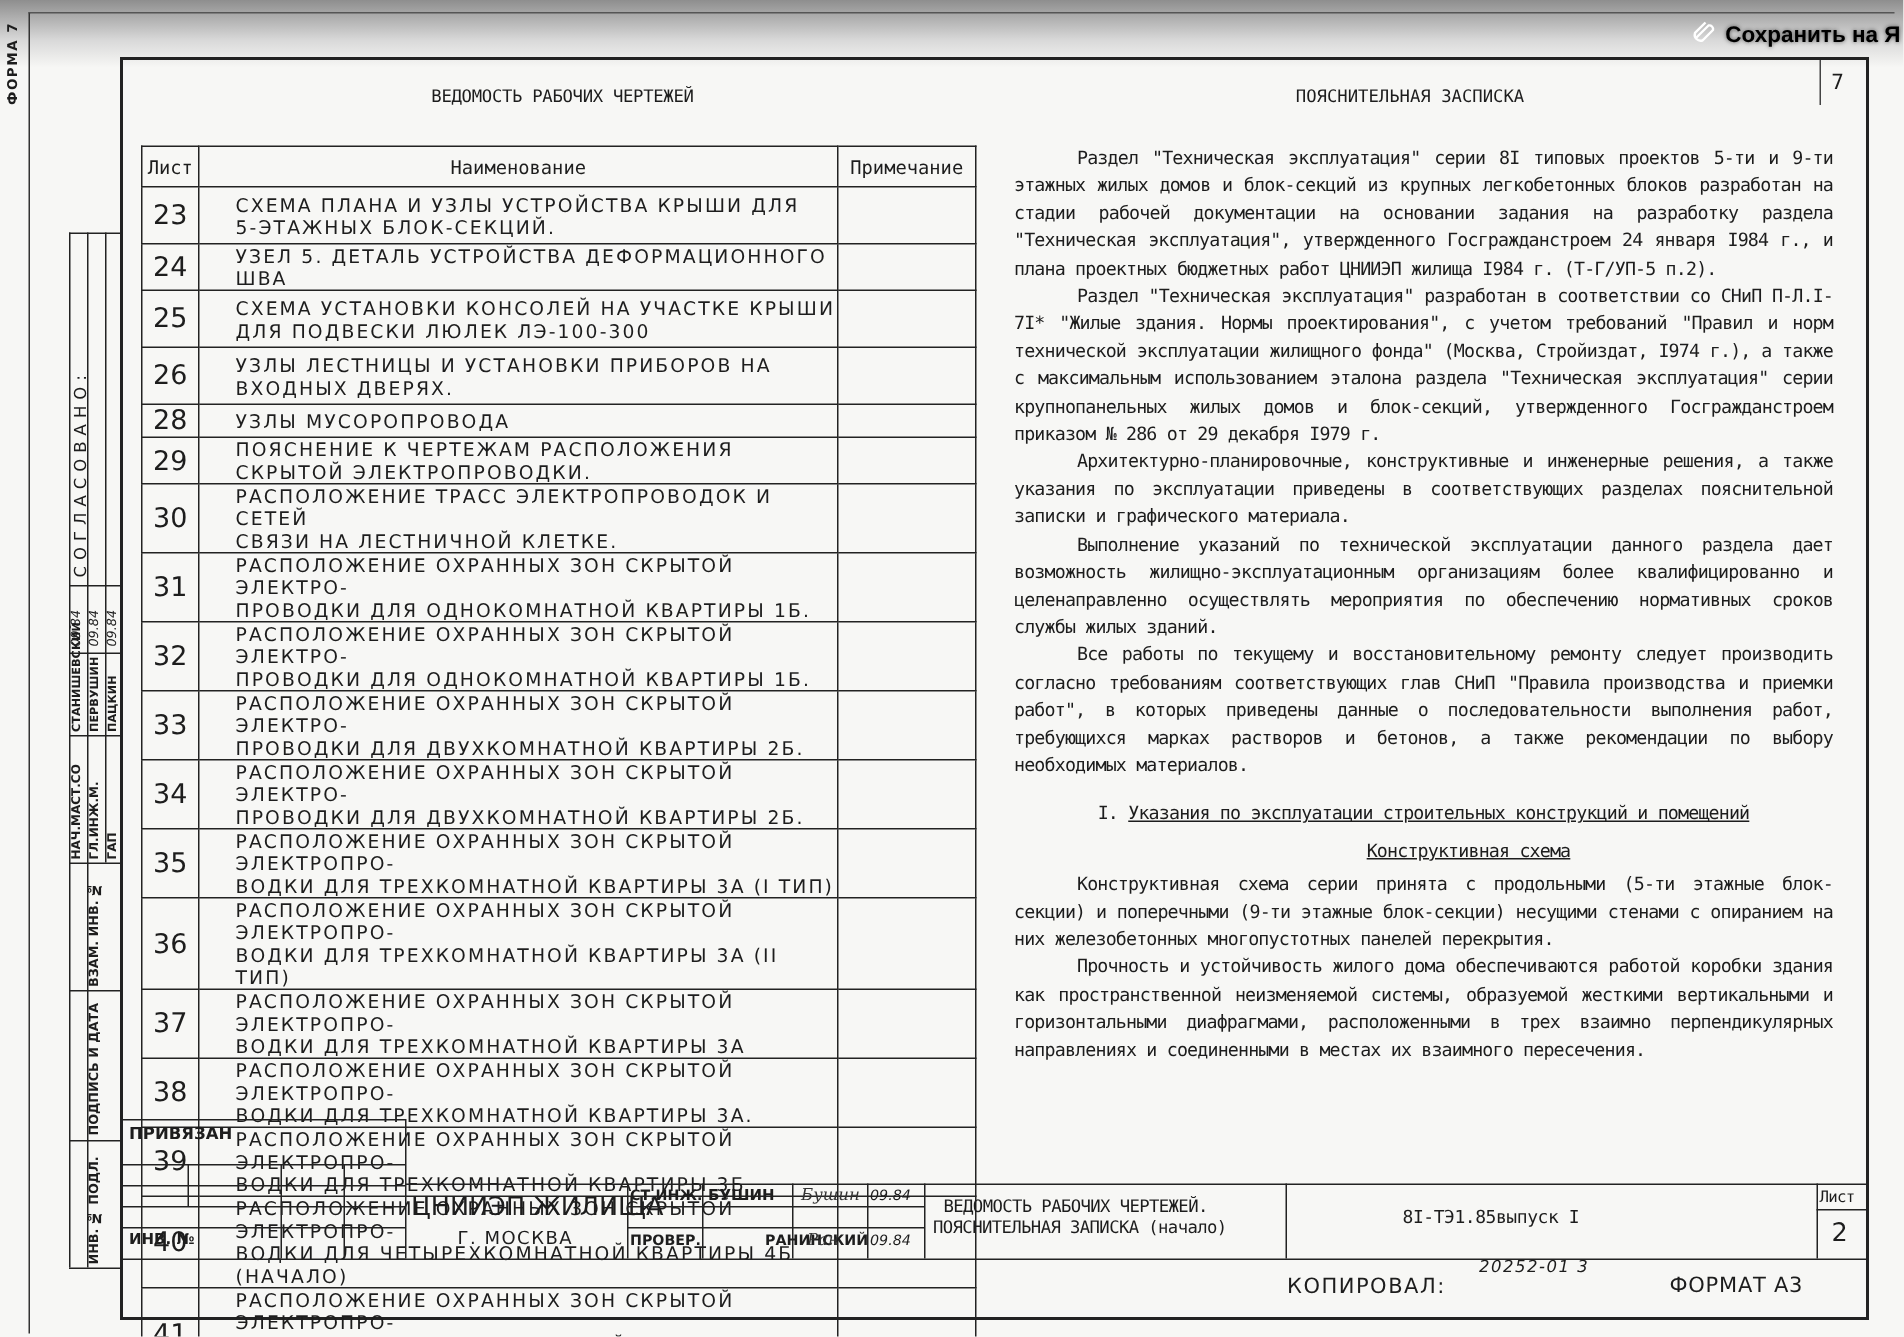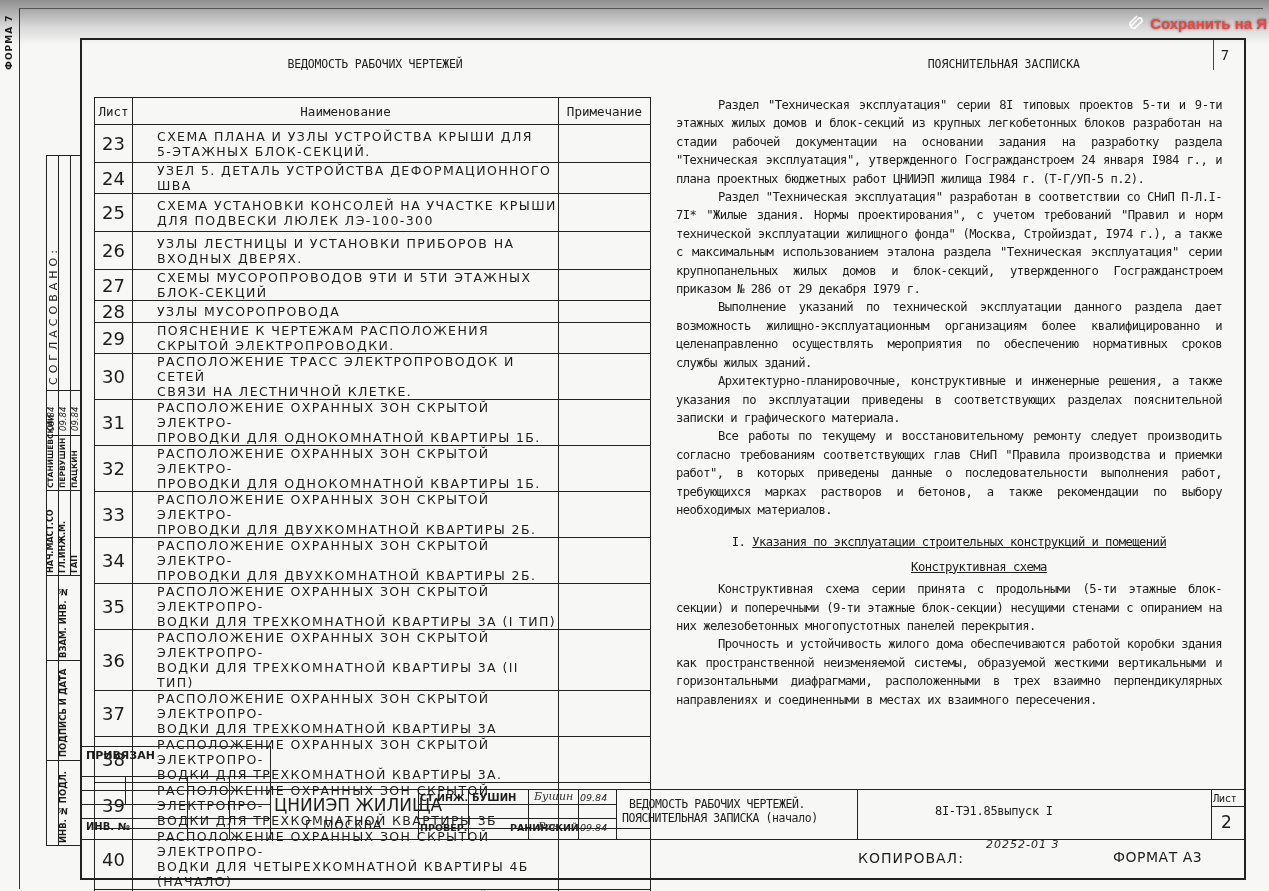--- a/index.html
+++ b/index.html
@@ -8,21 +8,21 @@
     background:#f7f7f5;
     font-family:"DejaVu Sans Mono", monospace;
     color:#1d1d1d;
   }
   .top-shade {
     position:absolute; left:0; top:0; width:1269px; height:45px;
     background:linear-gradient(#8e8e8e, #d9d9d9 60%, #f7f7f5);
   }
   .save-overlay {
     position:absolute; right:0; top:10px; height:26px;
-    color:#ef4444; font-family:"Liberation Sans", sans-serif; font-size:15px; font-weight:bold;
+    color:#000000; font-family:"Liberation Sans", sans-serif; font-size:15px; font-weight:bold;
     display:flex; align-items:center; gap:6px; padding-right:2px;
     text-shadow:0 0 3px rgba(0,0,0,.6);
     text-align:right;
   }
   .save-overlay svg { width:16px; height:16px; }
   .forma {
     position:absolute; left:4px; top:10px; width:12px; height:60px;
     writing-mode:vertical-rl; transform:rotate(180deg);
     font-family:"DejaVu Sans", sans-serif; font-size:9px; font-weight:bold; letter-spacing:1px;
   }
@@ -33,21 +33,21 @@
   }
   .corner-num {
     position:absolute; right:8px; top:0px; width:22px; height:30px;
     border-left:1.5px solid #444; font-size:14px; text-align:center; line-height:30px;
   }
   .left-heading {
     position:absolute; left:230px; top:57px; width:290px; text-align:center;
     font-family:"DejaVu Sans Mono", monospace; font-size:11.5px; letter-spacing:-0.2px;
   }
   .right-heading {
-    position:absolute; left:800px; top:57px; width:280px; text-align:right;
+    position:absolute; left:800px; top:57px; width:280px; text-align:center;
     font-size:11.5px;
   }
   
   .dtable {
     position:absolute; left:94px; top:97px; width:556px;
     border-collapse:collapse; table-layout:fixed;
   }
   .dtable th, .dtable td { border:1.5px solid #222; padding:0; }
   .dtable th {
     height:26px; font-weight:normal; font-family:"DejaVu Sans Mono", monospace; font-size:12.5px;
@@ -137,25 +137,20 @@
 для подвески люлек ЛЭ-100-300</td>
         <td></td>
       </tr>
       <tr style="height: 38px;">
         <td class="num">26</td>
         <td class="name">Узлы лестницы и установки приборов на
 входных дверях.</td>
         <td></td>
       </tr>
       <tr style="height: 22px;">
-        <td class="num">27</td>
-        <td class="name">Схемы мусоропроводов 9ти и 5ти этажных блок-секций</td>
-        <td></td>
-      </tr>
-      <tr style="height: 22px;">
         <td class="num">28</td>
         <td class="name">Узлы мусоропровода</td>
         <td></td>
       </tr>
       <tr style="height: 30px;">
         <td class="num">29</td>
         <td class="name">Пояснение к чертежам расположения
 скрытой электропроводки.</td>
         <td></td>
       </tr>
@@ -230,22 +225,22 @@
         <td class="name">Расположение охранных зон скрытой электропро-
 водки для четырехкомнатной квартиры 4Б (окончание)</td>
         <td></td>
       </tr>
     </tbody>
 </table>
 
 <div class="note">
   <p>Раздел "Техническая эксплуатация" серии 8I типовых проектов 5-ти и 9-ти этажных жилых домов и блок-секций из крупных легкобетонных блоков разработан на стадии рабочей документации на основании задания на разработку раздела "Техническая эксплуатация", утвержденного Госгражданстроем 24 января I984 г., и плана проектных бюджетных работ ЦНИИЭП жилища I984 г. (Т-Г/УП-5 п.2).</p>
   <p>Раздел "Техническая эксплуатация" разработан в соответствии со СНиП П-Л.I-7I* "Жилые здания. Нормы проектирования", с учетом требований "Правил и норм технической эксплуатации жилищного фонда" (Москва, Стройиздат, I974 г.), а также с максимальным использованием эталона раздела "Техническая эксплуатация" серии крупнопанельных жилых домов и блок-секций, утвержденного Госгражданстроем приказом № 286 от 29 декабря I979 г.</p>
+  <p>Архитектурно-планировочные, конструктивные и инженерные решения, а также указания по эксплуатации приведены в соответствующих разделах пояснительной записки и графического материала.</p>
   <p>Выполнение указаний по технической эксплуатации данного раздела дает возможность жилищно-эксплуатационным организациям более квалифицированно и целенаправленно осуществлять мероприятия по обеспечению нормативных сроков службы жилых зданий.</p>
-  <p>Архитектурно-планировочные, конструктивные и инженерные решения, а также указания по эксплуатации приведены в соответствующих разделах пояснительной записки и графического материала.</p>
   <p>Все работы по текущему и восстановительному ремонту следует производить согласно требованиям соответствующих глав СНиП "Правила производства и приемки работ", в которых приведены данные о последовательности выполнения работ, требующихся марках растворов и бетонов, а также рекомендации по выбору необходимых материалов.</p>
   <p class="section-title">
     <em style="font-style:normal">I.</em>
     <span>Указания по эксплуатации строительных конструкций и помещений</span>
   </p>
   <p class="sub-title">
     <span>Конструктивная схема</span>
   </p>
   <p>Конструктивная схема серии принята с продольными (5-ти этажные блок-секции) и поперечными (9-ти этажные блок-секции) несущими стенами с опиранием на них железобетонных многопустотных панелей перекрытия.</p>
   <p>Прочность и устойчивость жилого дома обеспечиваются работой коробки здания как пространственной неизменяемой системы, образуемой жесткими вертикальными и горизонтальными диафрагмами, расположенными в трех взаимно перпендикулярных направлениях и соединенными в местах их взаимного пересечения.</p>

